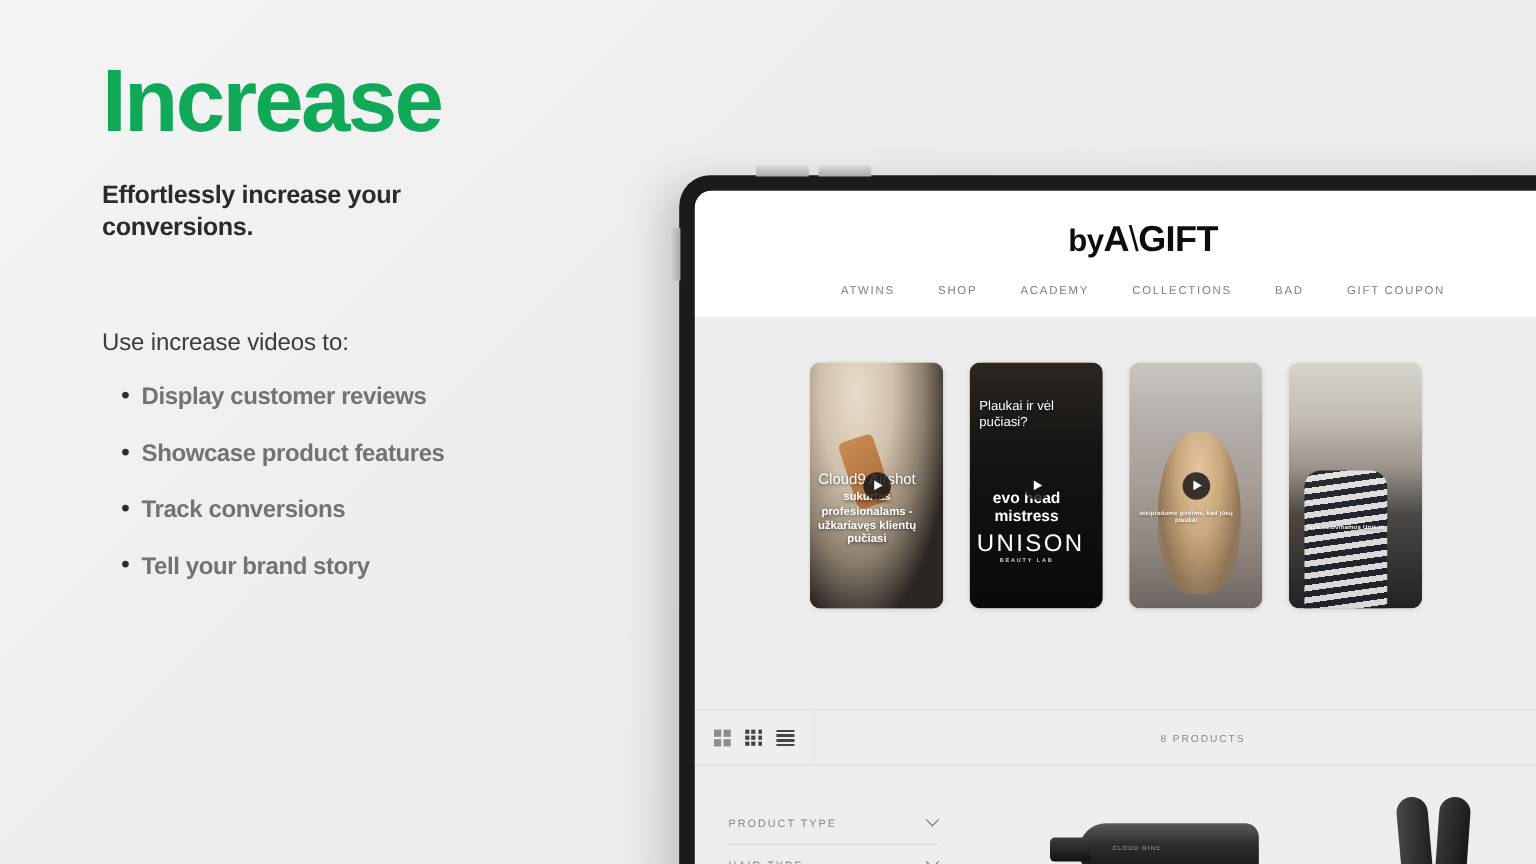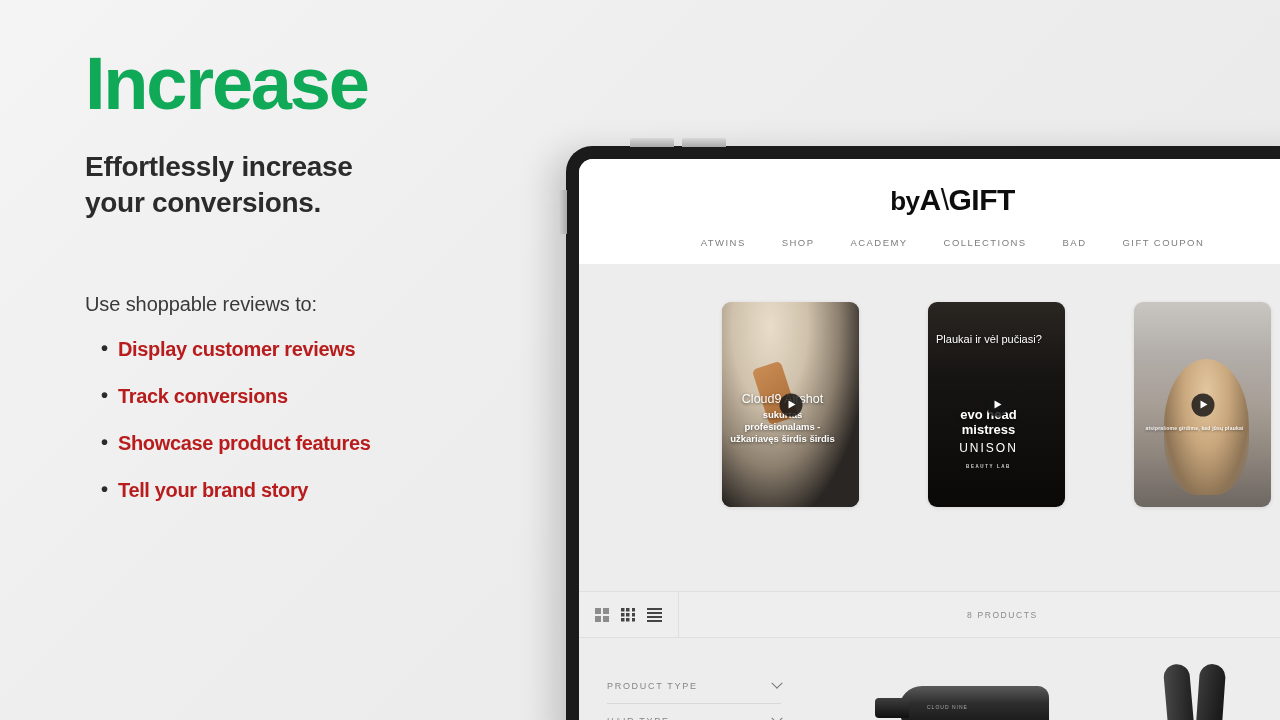--- a/index.html
+++ b/index.html
@@ -18,33 +18,33 @@
   }
   .headline { margin-top:48px; }
   .headline-line {
     font-size:74px; font-weight:bold; line-height:0.98;
     letter-spacing:-2.2px;
   }
   .headline-green { color:#0fa958; }
   .headline-dark  { color:#2b2b2b; margin-top:3px; }
 
   .subhead {
-    margin-top:28px; font-size:28px; font-weight:bold;
+    margin-top:28px; font-size:21px; font-weight:bold;
     color:#2b2b2b; line-height:1.3; letter-spacing:-0.3px;
     max-width:300px;
   }
 
   .lead {
     margin-top:72px; font-size:20px; color:#3a3a3a;
     letter-spacing:-0.1px;
   }
 
   .bullets { margin-top:22px; list-style:none; }
   .bullets li {
-    font-size:20px; font-weight:bold; color:#b91c1c;
+    font-size:20px; font-weight:bold; color:#737373;
     margin-bottom:24px; padding-left:33px; position:relative;
     letter-spacing:-0.35px;
   }
   .bullets li::before {
     content:"\2022"; position:absolute; left:16px; top:-1px;
     font-size:20px; color:#2b2b2b;
   }
 
   
   .tablet {
@@ -91,24 +91,23 @@
   }
   .nav-link {
     font-size:9.5px; letter-spacing:1.45px; color:#7d7d7d;
     text-transform:uppercase; white-space:nowrap;
   }
 
   
   .video-area { padding:38px 0 0 96px; }
   .video-row { display:flex; gap:22px; }
   .video-card {
-    width:137px; height:205px; border-radius:9px;
+    width:111px; height:205px; border-radius:9px;
     position:relative; overflow:hidden; flex:0 0 auto;
     box-shadow:0 1px 4px rgba(0,0,0,0.10);
-    margin-left:47px;
   }
   .vc-media { position:absolute; inset:0; }
   .vc-caption {
     position:absolute; left:6px; right:22px;
     text-align:center; color:#fff; font-weight:bold;
     text-shadow:0 1px 3px rgba(0,0,0,0.55);
     line-height:1.22;
   }
   .play {
     position:absolute; left:50%; top:50%;
@@ -163,21 +162,21 @@
     background:repeating-linear-gradient(172deg,#20232b 0 5px,#e8e8e6 5px 10px);
     border-radius:14px 14px 0 0; opacity:.92;
   }
 
   .cap-c1 { top:44%; font-size:9.5px; }
   .cap-c1 .big { font-size:12.5px; display:block; margin-bottom:2px; font-weight:normal; }
   .cap-c2 { top:42%; font-size:9.5px; }
   .cap-c2b { top:71%; font-size:5.5px; letter-spacing:.2px; opacity:.85; }
   .cap-c3a { top:15%; left:8px; right:auto; text-align:left; font-size:11px; font-weight:normal; }
   .cap-c3b { top:51%; font-size:13px; }
-  .cap-c3c { top:68%; font-size:12px; font-weight:normal; letter-spacing:2px; text-shadow:none; }
+  .cap-c3c { top:68%; font-size:20px; font-weight:normal; letter-spacing:2px; text-shadow:none; }
   .cap-c3d { top:79%; font-size:4.5px; letter-spacing:1.6px; text-shadow:none; opacity:.8; }
   .cap-c4 { top:60%; font-size:5px; letter-spacing:.2px; opacity:.9; }
   .cap-c5 { top:66%; font-size:5px; letter-spacing:.2px; opacity:.9; }
 
   
   .toolbar {
     position:absolute; left:0; right:0; top:432px; height:47px;
     border-top:1px solid #dfdfdf; border-bottom:1px solid #dfdfdf;
     display:flex; align-items:stretch; background:#eeeeee;
   }
@@ -261,26 +260,26 @@
 <body>
 
 <div class="left-panel">
 
   <div class="headline">
     <div class="headline-line headline-green">Increase</div>
   </div>
 
   <div class="subhead">Effortlessly increase your conversions.</div>
 
-  <div class="lead">Use shoppable reviews to:</div>
+  <div class="lead">Use increase videos to:</div>
 
   <ul class="bullets">
     <li>Display customer reviews</li>
+    <li>Showcase product features</li>
     <li>Track conversions</li>
-    <li>Showcase product features</li>
     <li>Tell your brand story</li>
   </ul>
 </div>
 
 <div class="tablet">
   <div class="btn-volume v1"></div>
   <div class="btn-volume v2"></div>
   <div class="btn-side"></div>
 
   <div class="tablet-screen">
@@ -300,21 +299,21 @@
       </nav>
     </div>
 
     <div class="video-area">
       <div class="video-row">
 
         <div class="video-card">
           <div class="vc-media m1"></div>
           <div class="vc-caption cap-c1">
             <span class="big">Cloud9 Airshot</span>
-            <span>sukurtas profesionalams - užkariavęs širdis širdis</span>
+            <span>sukurtas profesionalams - užkariavęs klientų pučiasi</span>
           </div>
           <div class="play"></div>
         </div>
 
 
         <div class="video-card">
           <div class="vc-media m3"></div>
           <div class="vc-caption cap-c3a">Plaukai ir vėl pučiasi?</div>
           <div class="vc-caption cap-c3b">evo head mistress</div>
           <div class="vc-caption cap-c3c">UNISON</div>

